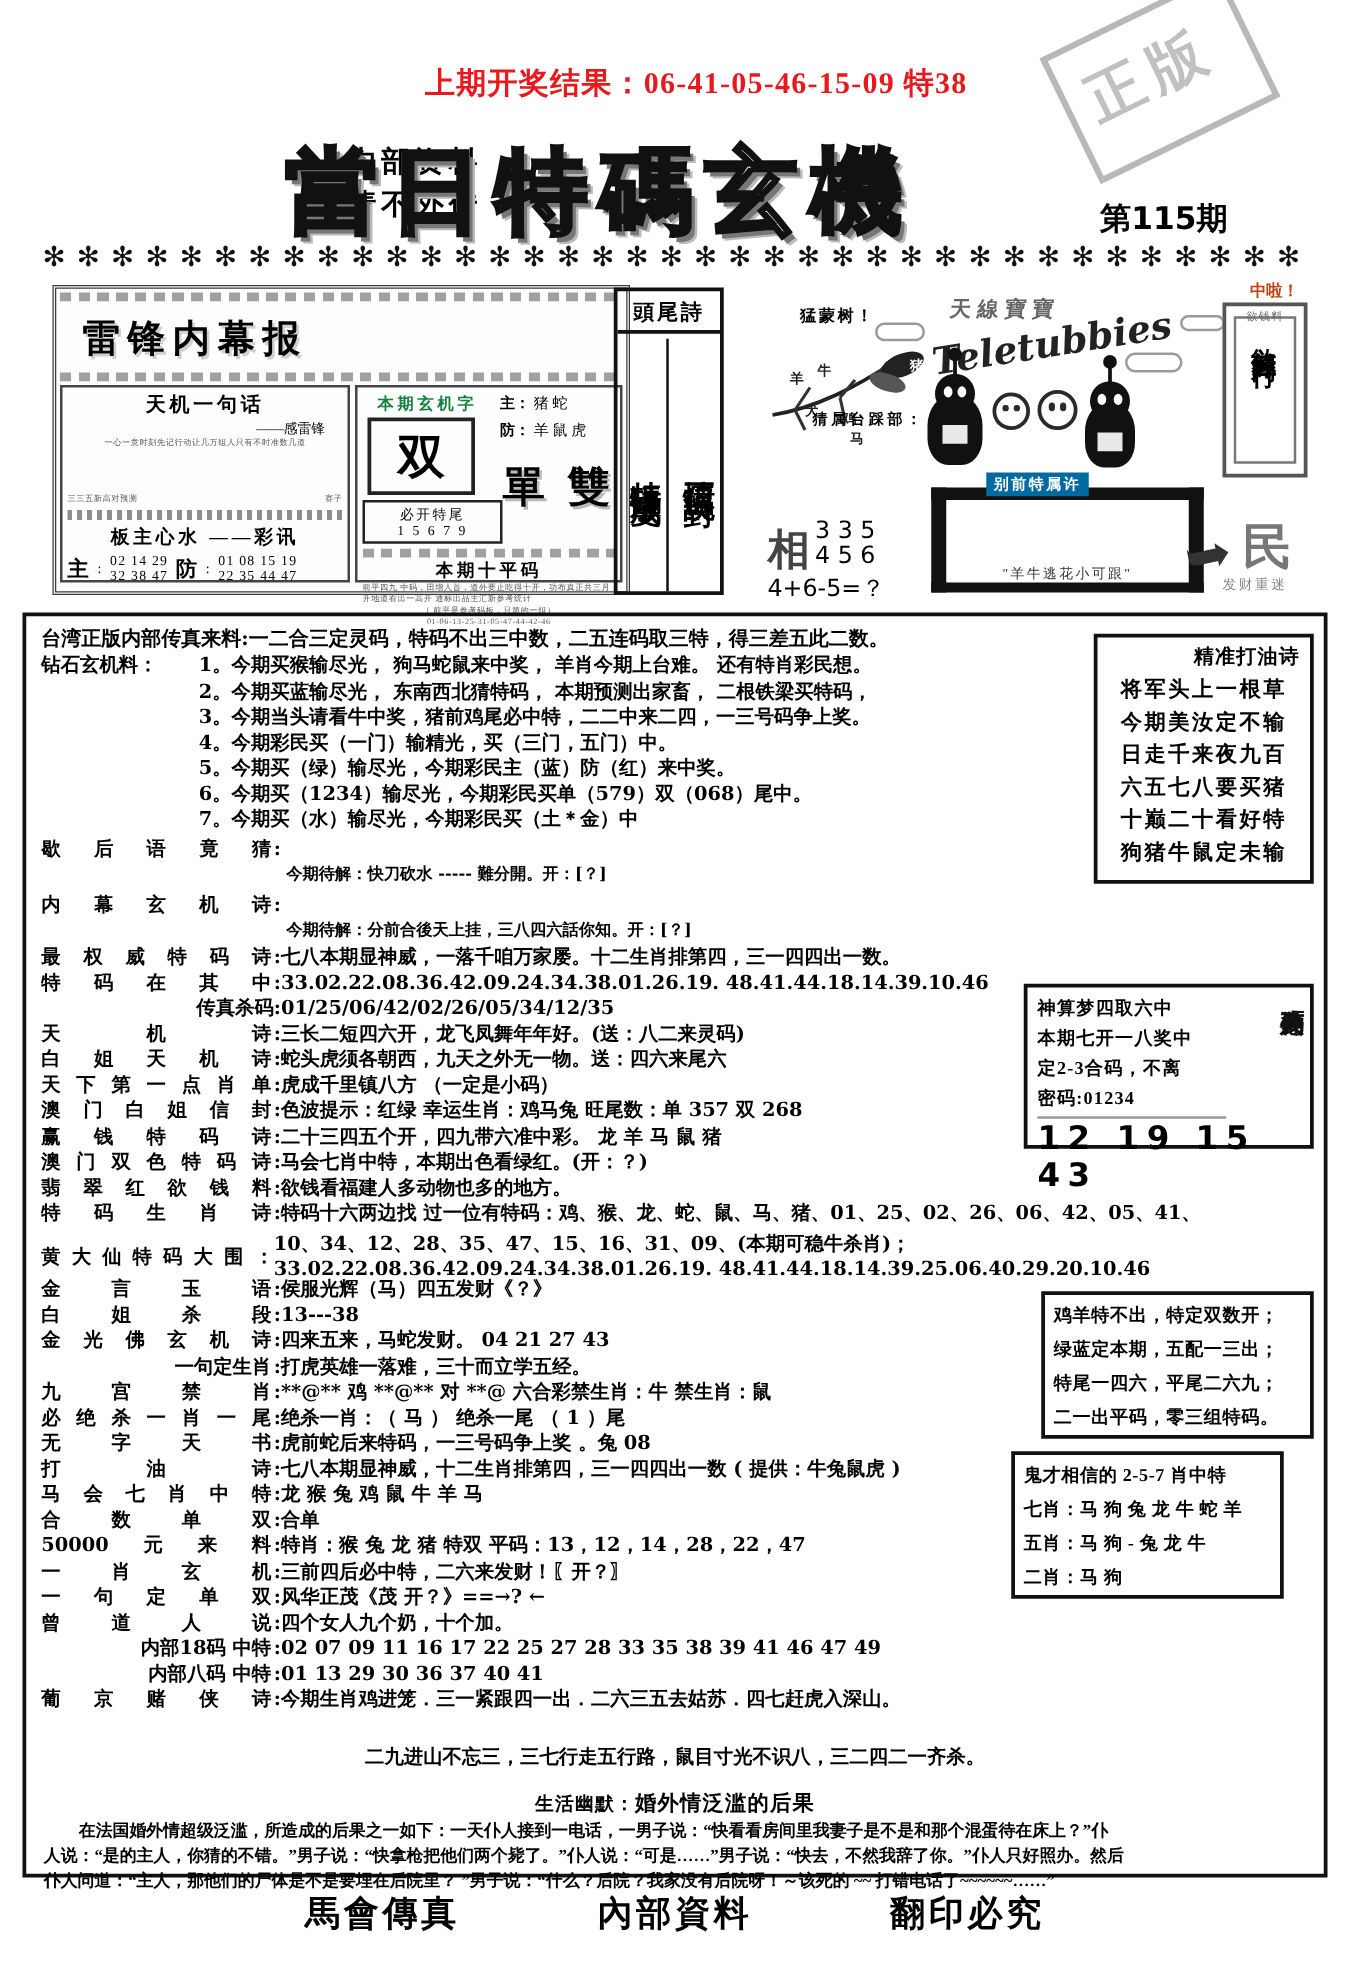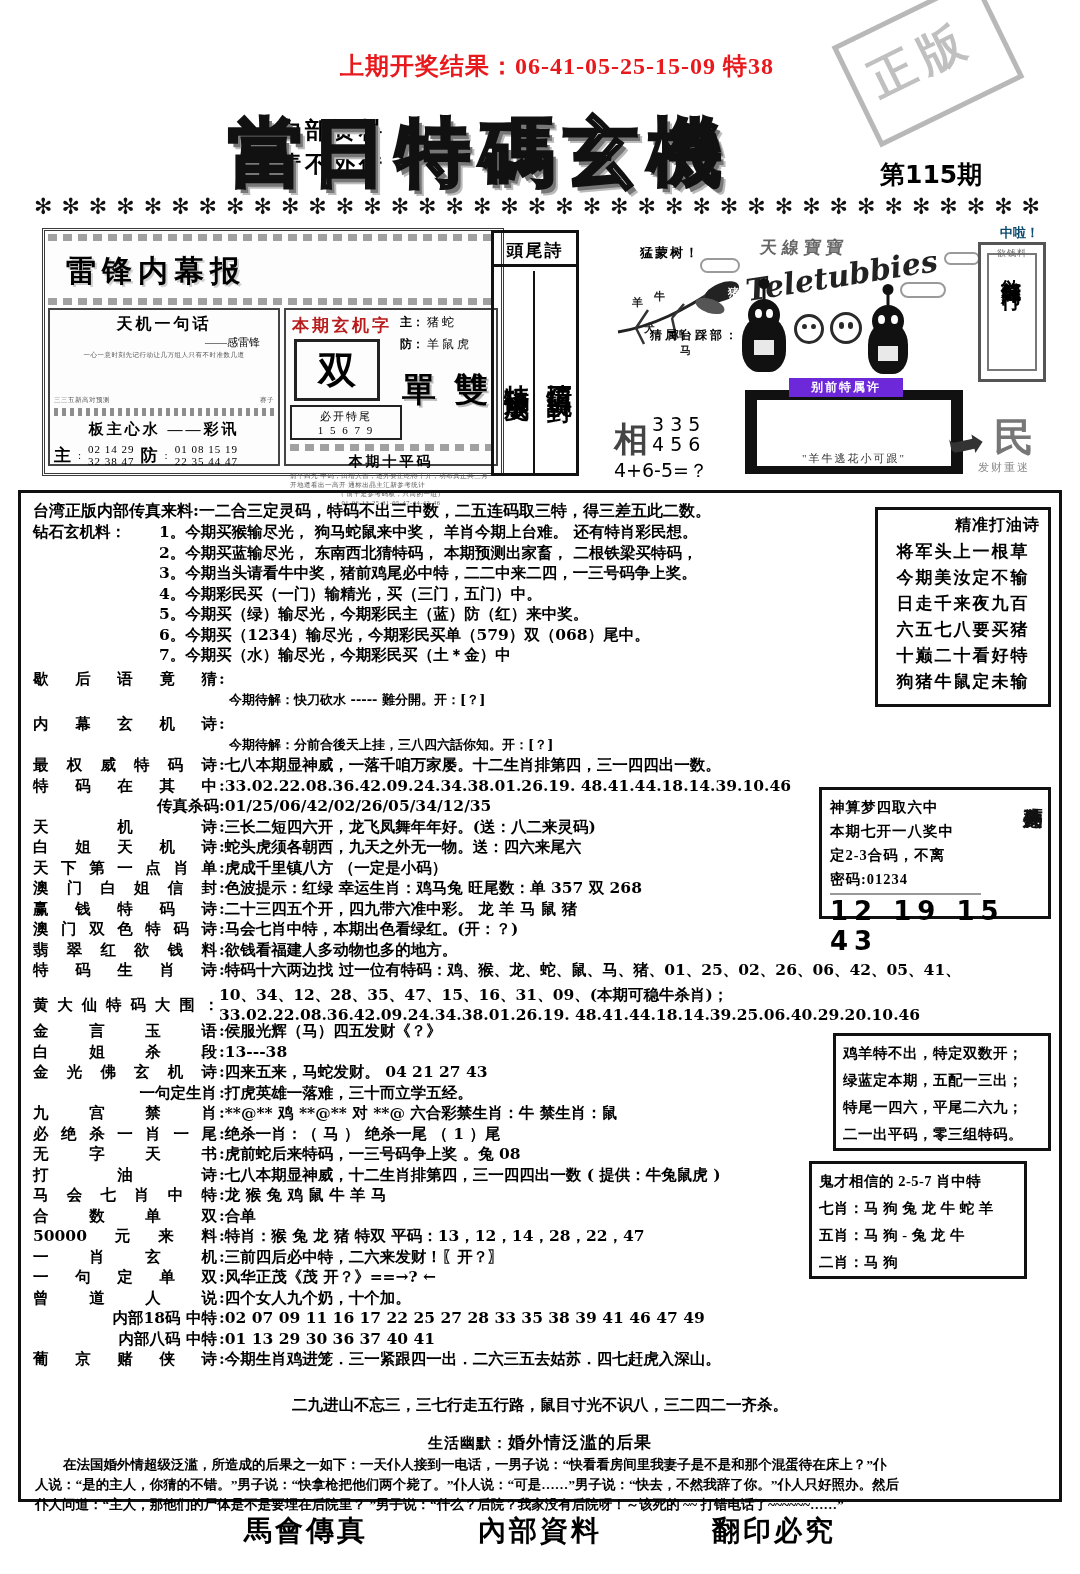--- a/index.html
+++ b/index.html
@@ -152,42 +152,42 @@
   .cloud { position:absolute; background:#fff; border:2px solid #9a9a9a; border-radius:16px; }
   .ball { position:absolute; border-radius:50%; background:#fff; border:3px solid #2a2a2a; }
   .ball::before { content:""; position:absolute; left:22%; top:28%; width:20%; height:24%; background:#2a2a2a; border-radius:50%;}
   .ball::after  { content:""; position:absolute; right:22%; top:28%; width:20%; height:24%; background:#2a2a2a; border-radius:50%;}
 
   
   #goal { position:absolute; left:745px; top:160px; width:218px; height:92px; }
   #goal .post { position:absolute; background:#111; }
   #goal .lbl-top {
     position:absolute; left:44px; top:-4px; font-size:12px; font-weight:bold;
-    letter-spacing:2px; color:#fff; background:#6d28d9; padding:1px 22px;
+    letter-spacing:2px; color:#fff; background:#0369a1; padding:1px 6px;
   }
   #goal .lbl-bot {
     position:absolute; left:50%; transform:translateX(-50%); bottom:8px;
     font-size:11px; letter-spacing:2px; color:#333;
   }
 
   
   #scroll {
     position:absolute; left:978px; top:20px; width:68px; height:140px;
     border:3px solid #555; background:#fff;
   }
   #scroll .inner { position:absolute; inset:8px 6px; border:2px solid #777; }
   #scroll .cap { position:absolute; left:0; top:2px; width:100%; text-align:center;
                  font-size:9px; color:#666; letter-spacing:1px;}
   #scroll .vtxt {
     position:absolute; left:50%; top:18px; transform:translateX(-50%);
     writing-mode:vertical-rl; text-orientation:upright;
     font-size:20px; font-weight:bold; letter-spacing:3px;
     font-family:"DejaVu Serif", serif;
   }
-  #zhongla { position:absolute; left:1000px; top:2px; font-size:13px; font-weight:bold; color:#0c4a6e;}
+  #zhongla { position:absolute; left:1000px; top:2px; font-size:13px; font-weight:bold; color:#c2410c;}
   #arrow-min { position:absolute; left:948px; top:196px; font-size:44px; color:#333; transform:rotate(-12deg);}
   #min-glyph { position:absolute; left:994px; top:188px; font-size:40px; font-weight:bold;
                color:#777; font-family:"DejaVu Serif", serif; }
   #min-sub { position:absolute; left:978px; top:238px; font-size:11px; color:#888; letter-spacing:2px;}
 
   
   #frame {
     position:absolute; left:18px; top:490px; width:1044px; height:1012px;
     border:3px solid #111;
   }
@@ -256,21 +256,21 @@
     display:flex; justify-content:center; gap:110px;
     font-size:28px; font-weight:bold; letter-spacing:3px;
     font-family:"DejaVu Serif", serif;
   }
 </style>
 </head>
 <body>
 
 <div id="header">
 
-  <div id="lastdraw">上期开奖结果：06-41-05-25-15-09  特38</div>
+  <div id="lastdraw">上期开奖结果：06-41-05-46-15-09  特38</div>
 
   <div id="side-note">
     <div>内部资料</div>
     <div>请不外传</div>
   </div>
 
   <div id="maintitle">當日特碼玄機</div>
 
   <div id="issue">第115期</div>
 
@@ -314,21 +314,21 @@
           <span class="stack">
             <span>01  08  15  19</span>
             <span>22  35  44  47</span>
           </span>
         </div>
       </div>
 
       <div class="lp-col lp-colR">
         <div style="display:flex;">
           <div style="width:104px;">
-            <div class="lp-sub" style="font-size:17px;color:#b91c1c;">本期玄机字</div>
+            <div class="lp-sub" style="font-size:13px;color:#15803d;">本期玄机字</div>
             <div class="lp-double">双</div>
             <div class="lp-tail">
               <div>必开特尾</div>
               <div>1 5 6 7 9</div>
             </div>
           </div>
           <div style="flex:1;padding-left:6px;">
             <div style="font-size:12px;margin-top:0;">
               <b>主：</b>
               <span>猪          蛇</span>

